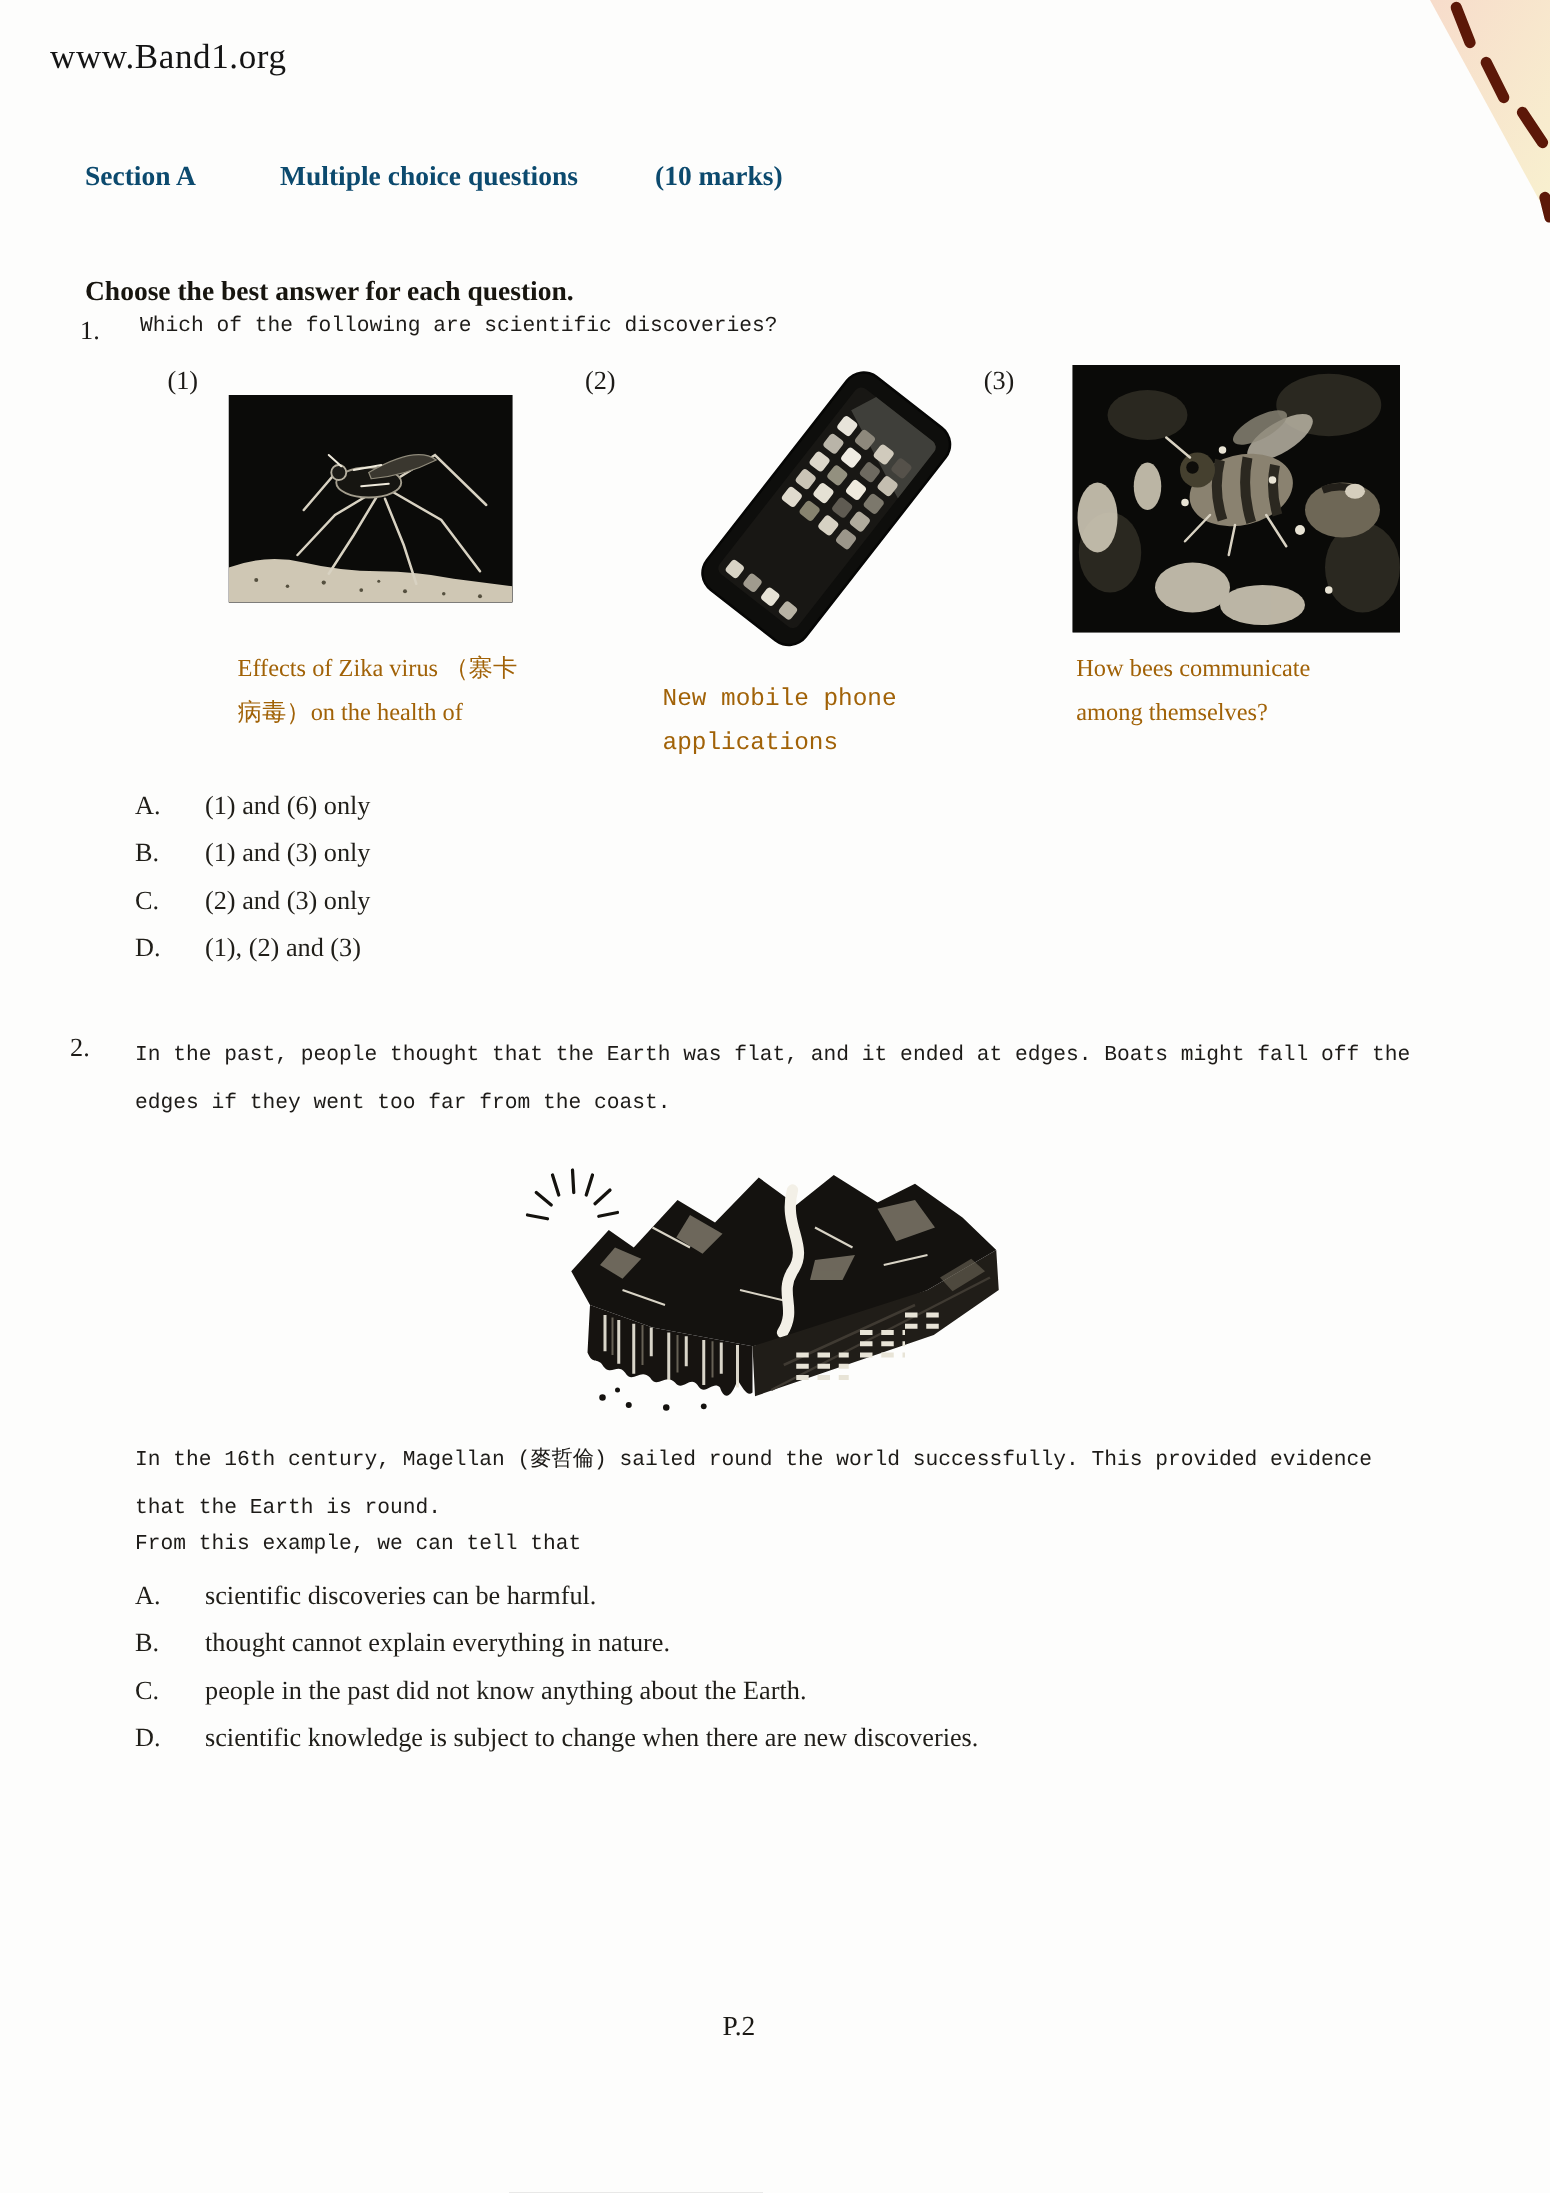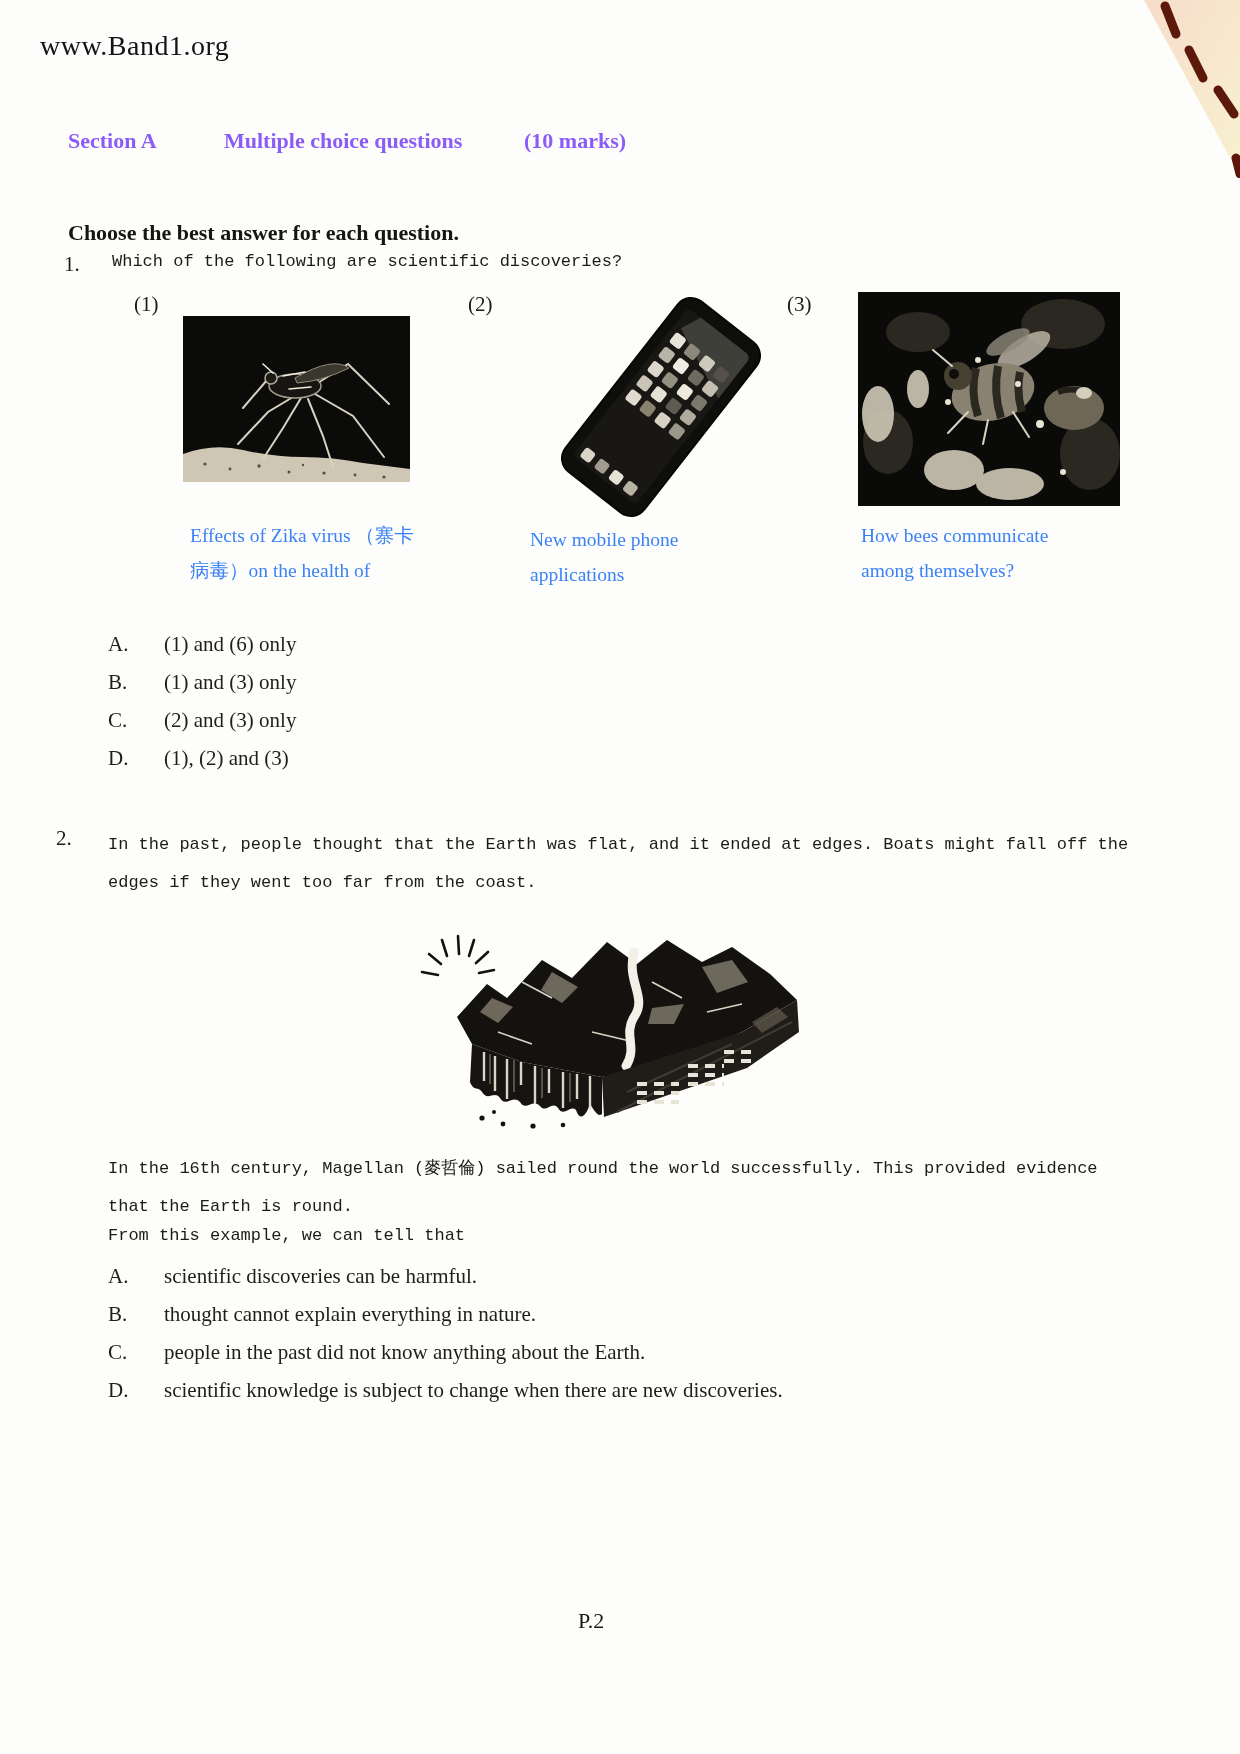--- a/index.html
+++ b/index.html
@@ -7,29 +7,29 @@
     position:relative; width:1240px; height:1754px; margin:0 auto;
     background:#fdfdfc; overflow:hidden;
     font-family:"Liberation Serif","DejaVu Serif",serif;
     color:#1d1b18;
   }
   .abs{position:absolute;}
   .watermark{
     left:40px; top:30px; font-family:Liberation Serif, serif;
     font-size:28px; color:#141414; letter-spacing:0.5px;
   }
-  .heading{top:128px; font-weight:bold; font-size:22px; color:#8b5cf6;text-align:right;}
+  .heading{top:128px; font-weight:bold; font-size:22px; color:#0c4a6e;text-align:right;}
   .h-section{left:68px;}
   .h-title{left:224px;}
   .h-marks{left:524px;}
   .instruction{left:68px; top:220px; font-weight:bold; font-size:22px; color:#17150f;}
   .qnum{font-size:21px;}
   .qtext{font-size:17px;font-family:Liberation Mono, monospace;}
   .item-label{font-size:21px;}
-  .caption{font-size:19.5px; line-height:35px; color:#3b82f6;}
+  .caption{font-size:19.5px; line-height:35px; color:#a16207;}
   .photo{background:#0b0b09; overflow:hidden;}
   .opt-row{display:flex; font-size:21px; color:#201e19;}
   .opt-letter{width:56px; flex:0 0 56px;}
   .pagenum{left:578px; top:1608px; font-size:22px; color:#1b1915;}
   .phone-wrap{left:612px; top:300px; width:98px; height:214px;
     transform:rotate(38deg); transform-origin:50% 50%;
     background:#0e0e0c; border-radius:16px; box-shadow:0 0 0 2px #060605;}
   .phone-screen{position:absolute; left:9px; top:12px; right:9px; bottom:14px;
     background:#181714; border-radius:6px; overflow:hidden;}
   .phone-glare{position:absolute; right:-18px; top:-30px; width:80px; height:70px;
@@ -183,21 +183,21 @@
         <circle cx="90" cy="110" r="3"></circle>
           <circle cx="205" cy="180" r="3"></circle>
       </g>
     </svg>
   </div>
 
   <div class="abs caption" style="left:190px; top:518px; width:260px;">
     <div>Effects of Zika virus （寨卡</div>
     <div>病毒）on the health of</div>
   </div>
-  <div class="abs caption" style="left:530px; top:522px; width:240px;">
+  <div class="abs caption" style="left:530px; top:542px; width:240px;font-family:Liberation Mono, monospace;">
     <div>New mobile phone</div>
     <div>applications</div>
   </div>
   <div class="abs caption" style="left:861px; top:518px; width:260px;">
     <div>How bees communicate</div>
     <div>among themselves?</div>
   </div>
 
   <div class="abs opt-row" style="left:108px; top:632px;">
     <span class="opt-letter">A.</span>

